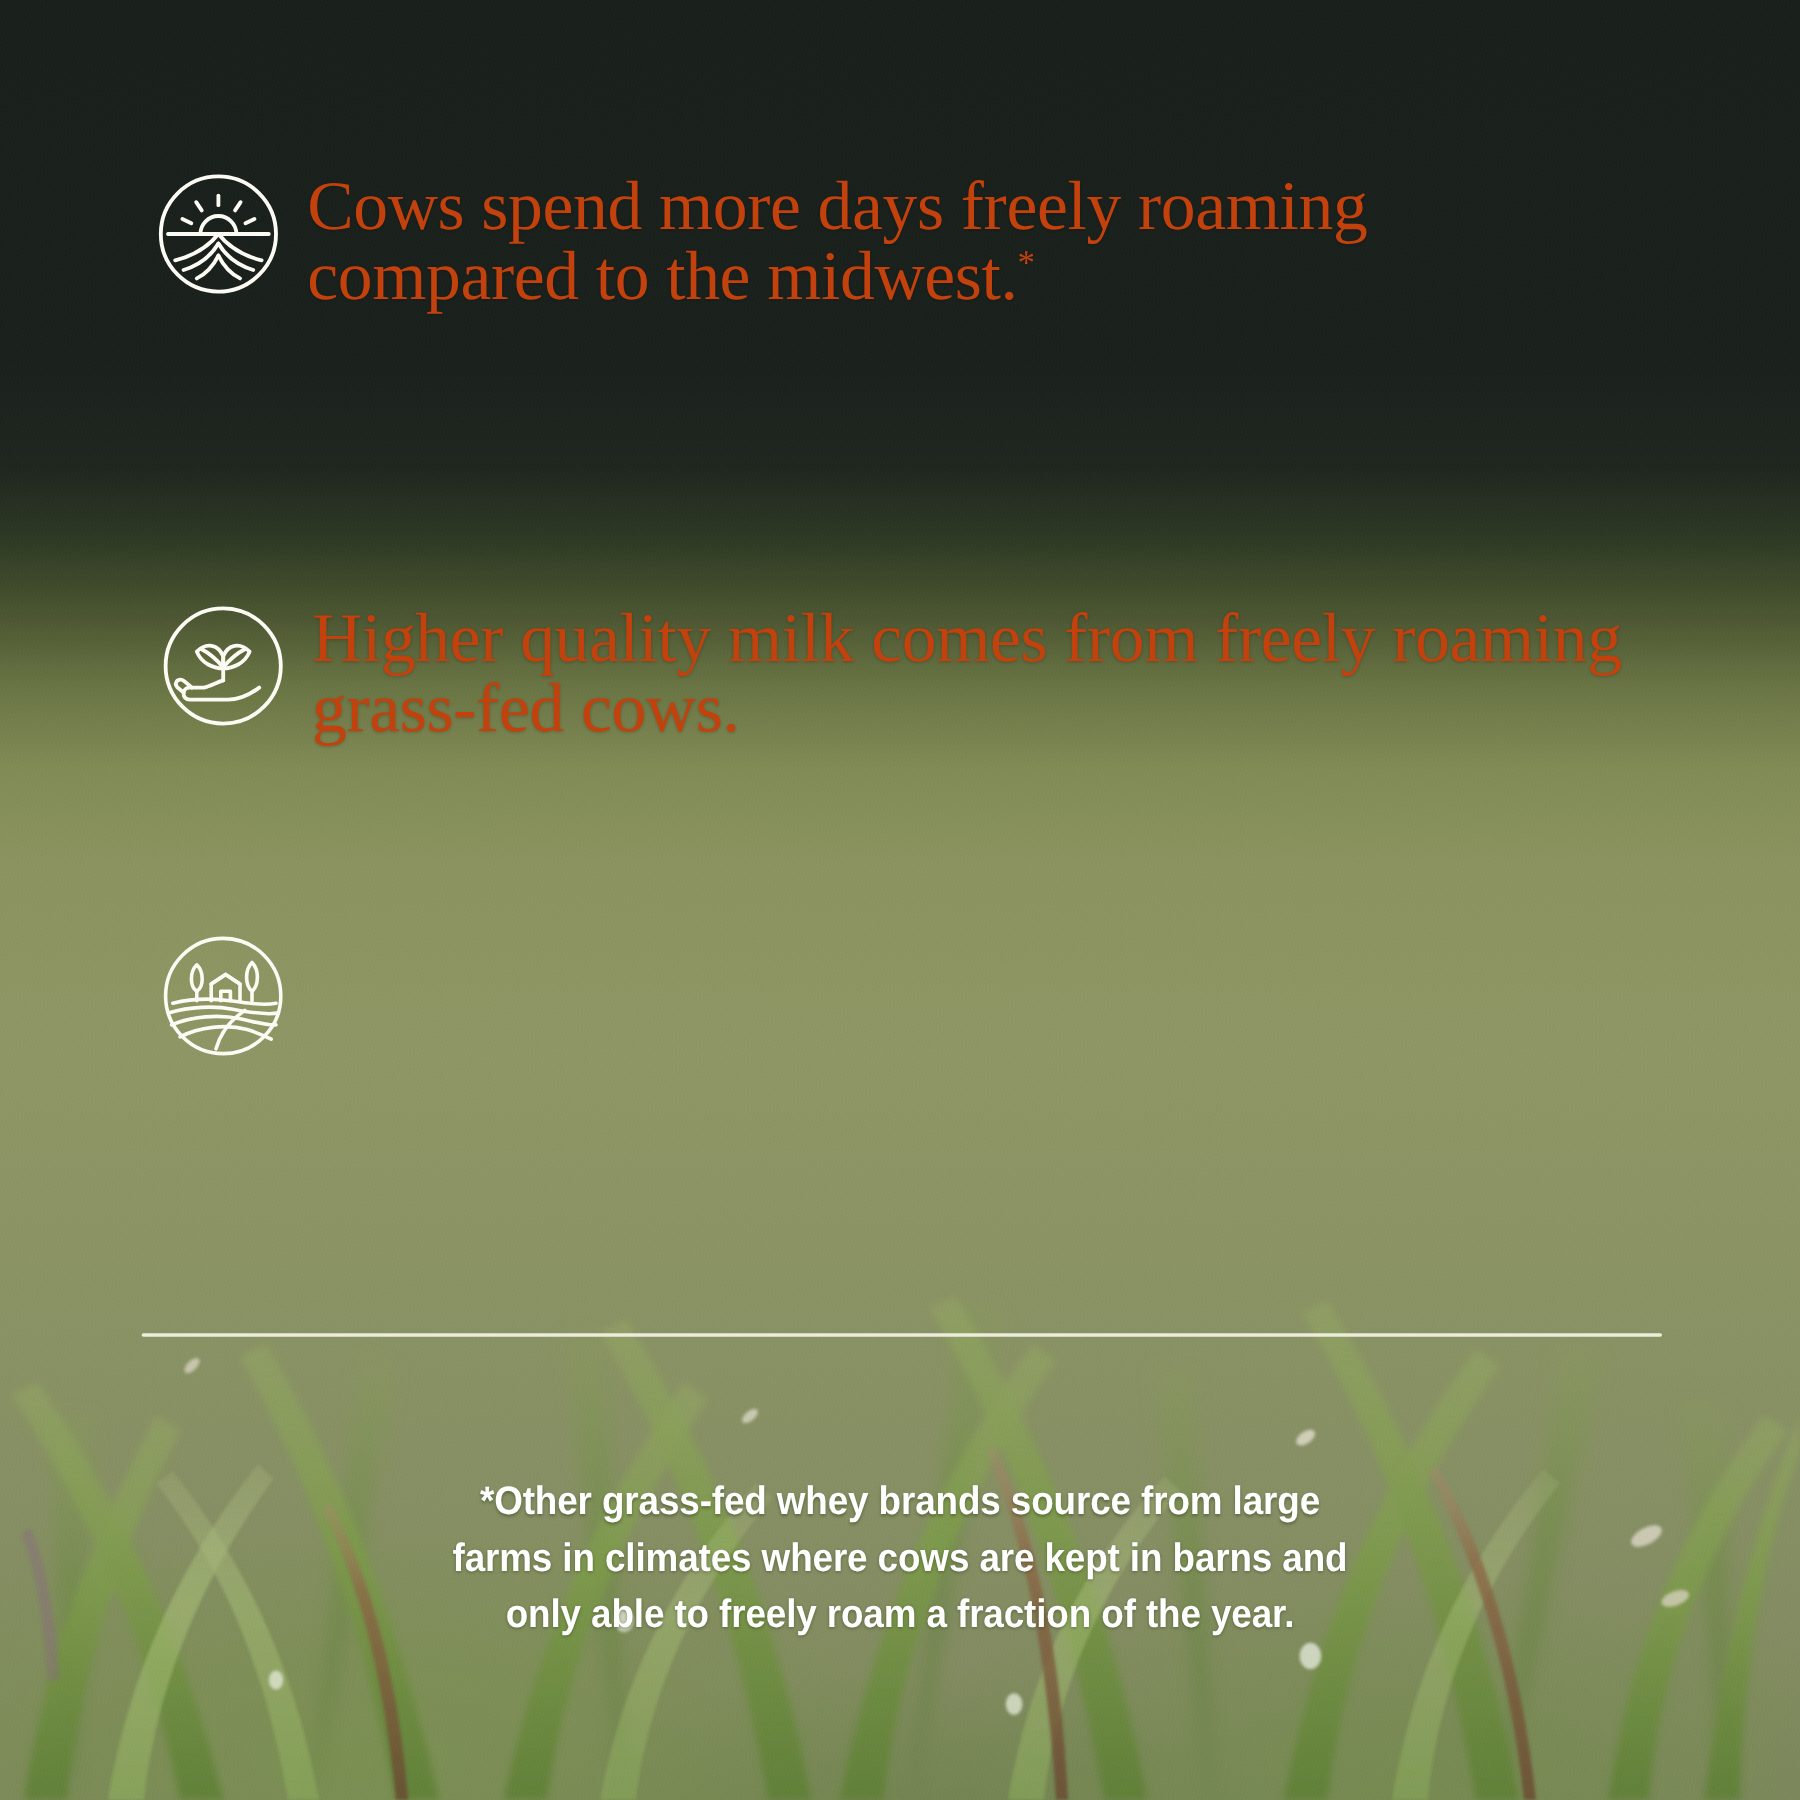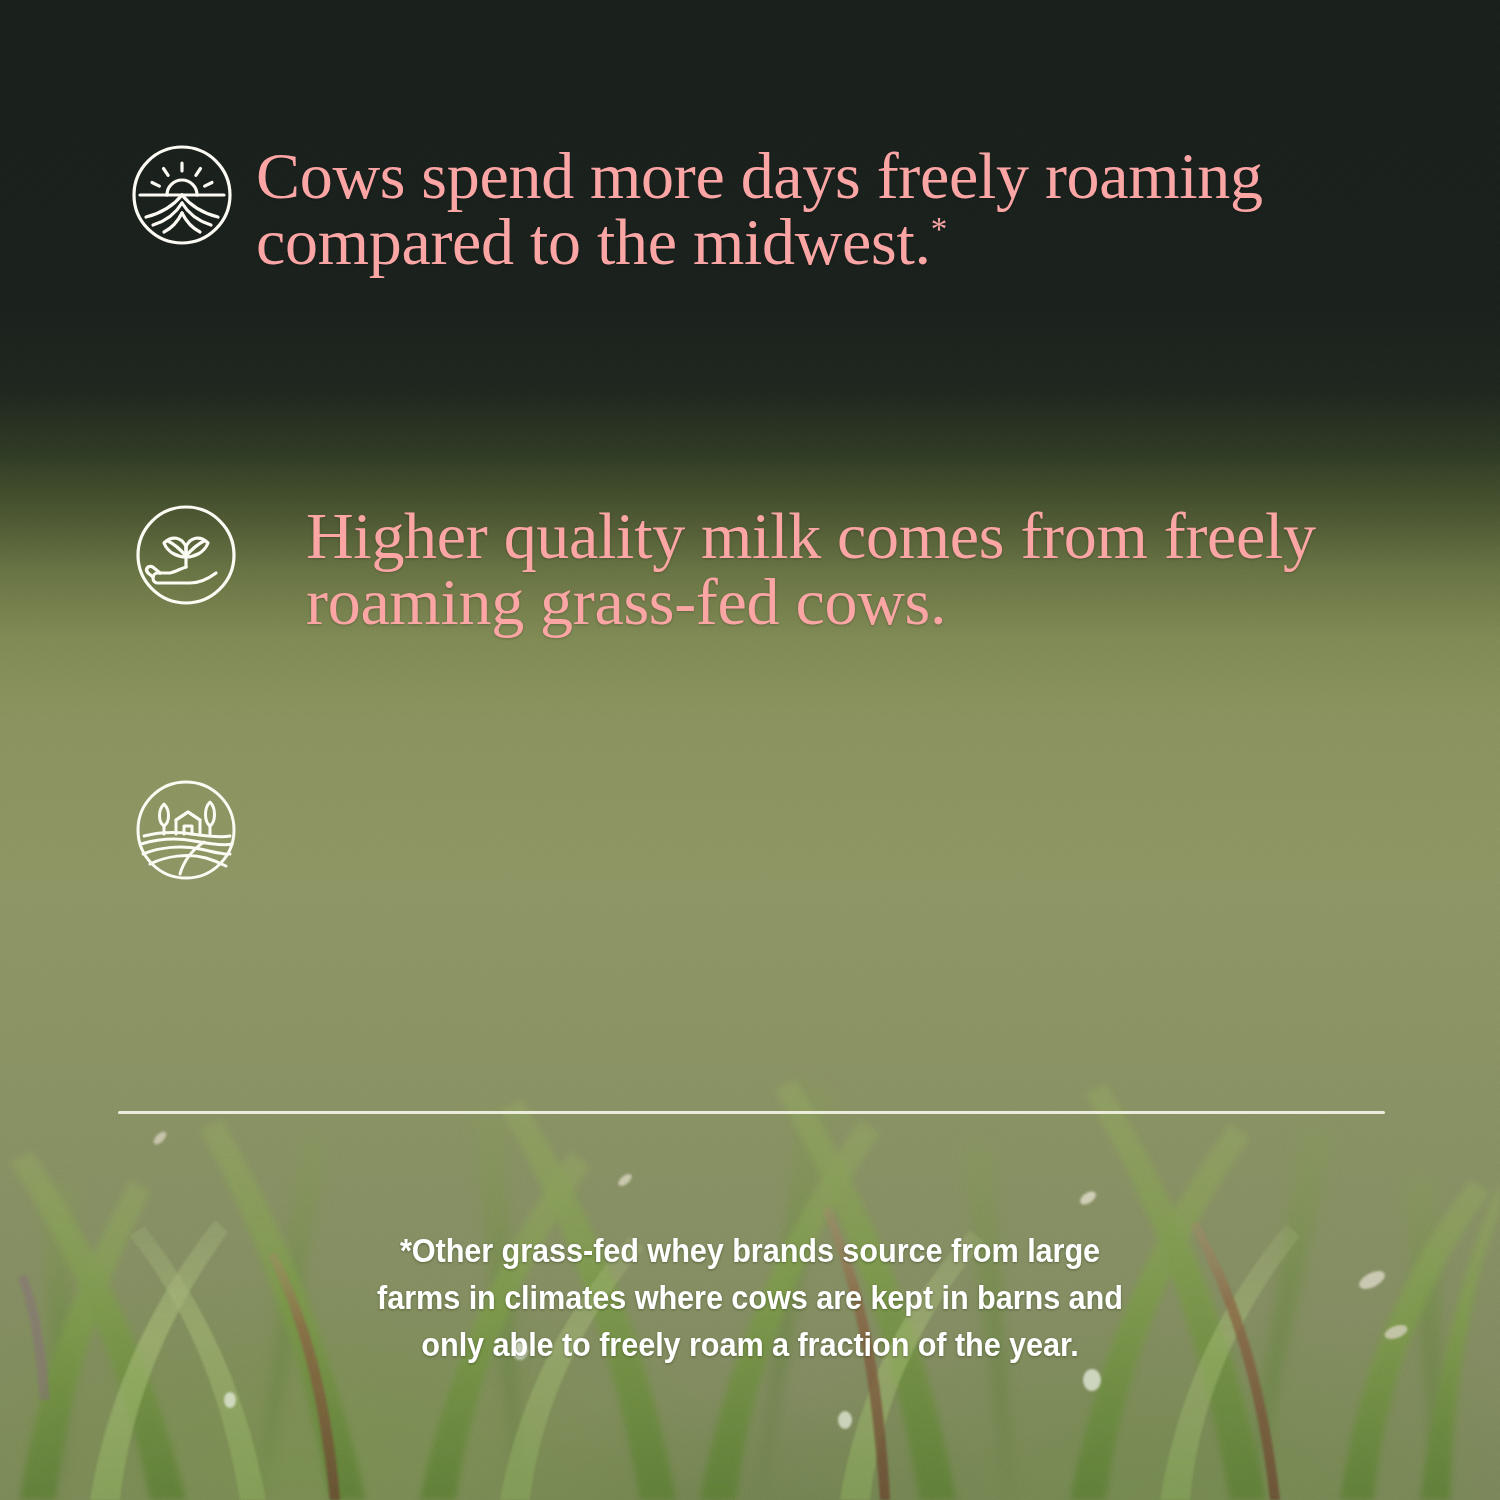--- a/index.html
+++ b/index.html
@@ -94,38 +94,38 @@
 
   .bullet-icon {
     flex: 0 0 auto;
     width: 104px;
     height: 104px;
     margin-right: 22px;
   }
   .bullet-icon svg { display: block; width: 104px; height: 104px; }
 
   .bullet-text {
-    color: #fca5a5;
+    color: #c2410c;
     font-family: "Liberation Serif", serif;
-    font-size: 66px;
+    font-size: 58px;
     line-height: 0.995;
     letter-spacing: -0.3px;
     font-weight: 400;
     text-shadow: 0 1px 3px rgba(0,0,0,0.22);
   }
 
   .bullet-text .sup {
     font-size: 0.5em;
     vertical-align: 0.72em;
     letter-spacing: 0;
   }
 
   
   #bullet-1 { left: 130px; top: 143px;  width: 1230px; }
-  #bullet-2 { left: 134px; top: 503px;  width: 1320px; gap: 46px; }
+  #bullet-2 { left: 134px; top: 503px;  width: 1320px; }
   #bullet-3 { left: 134px; top: 778px;  width: 1180px; }
 
   #bullet-1 .bullet-text { width: 1100px; }
   #bullet-2 .bullet-text { width: 1190px; }
   #bullet-3 .bullet-text { width: 1040px; }
 
   
   .divider {
     position: absolute;
     left: 118px;

